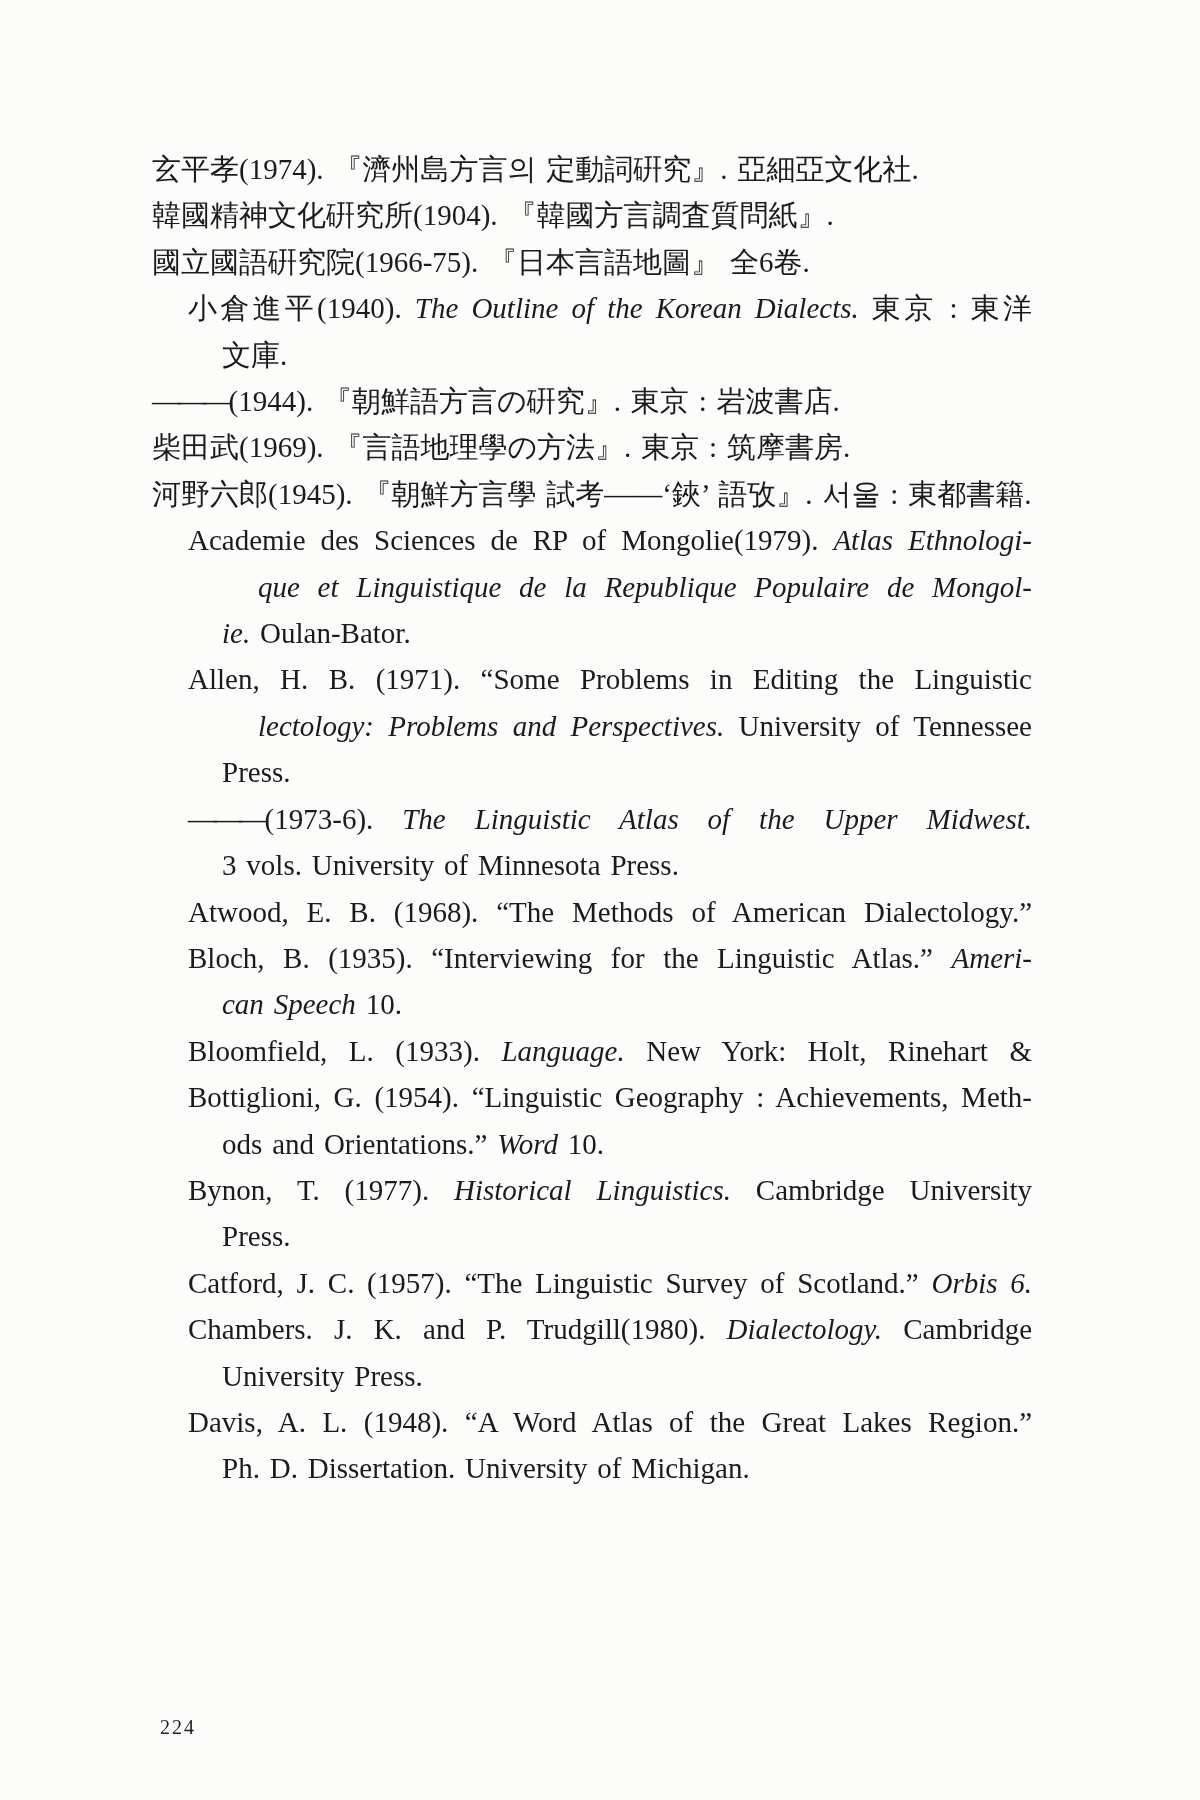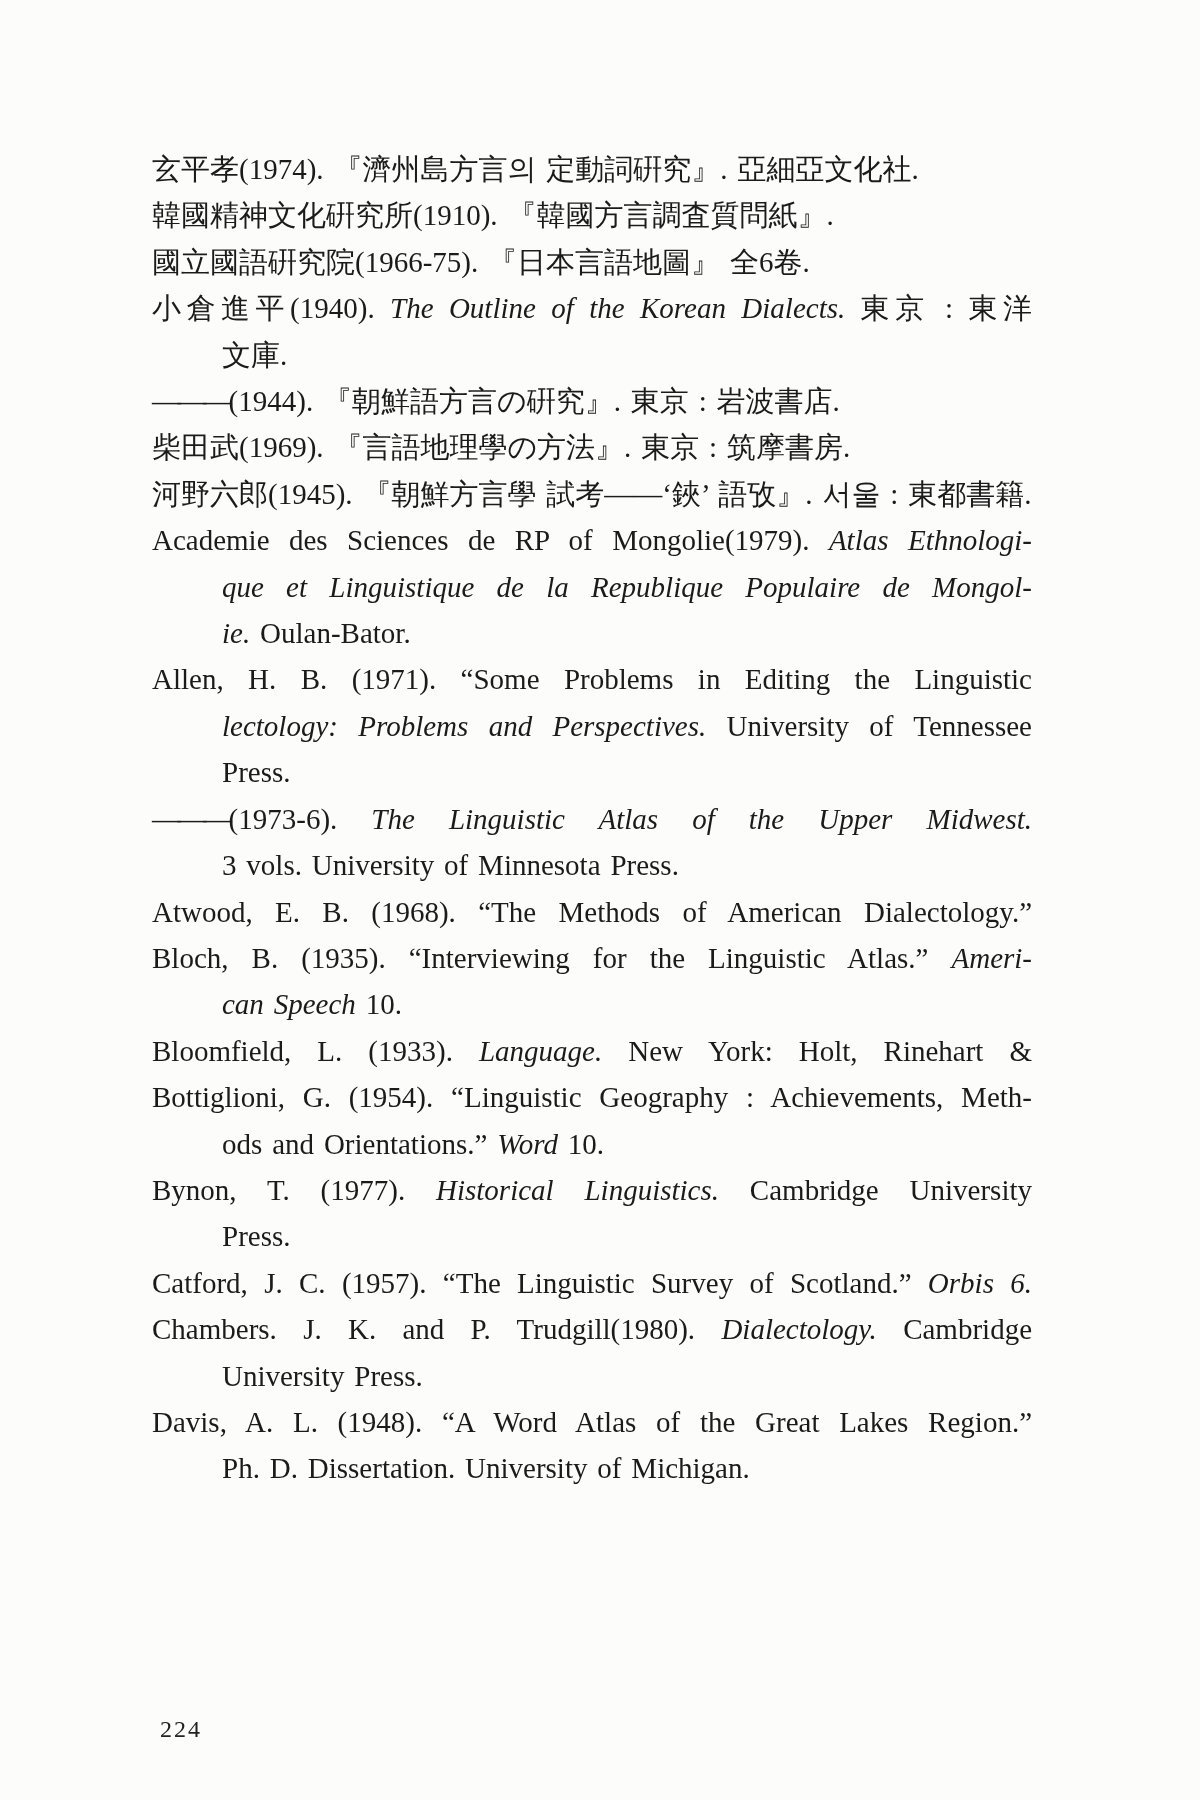--- a/index.html
+++ b/index.html
@@ -25,47 +25,48 @@
     line-height: 46.4px;
     word-spacing: 0.09em;
   }
   .line {
     text-align: left;
     min-height: 46.4px;
   }
   .line.justify {
     text-align: justify;
     text-align-last: justify;
+    margin-left: 36px;
   }
   .line.cont {
     padding-left: 70px;
   }
   .it {
     font-style: italic;
     text-align: center;
   }
   .dash {
     letter-spacing: -0.12em;
   }
   .pagenum {
     position: absolute;
     left: 160px;
     top: 1716px;
-    font-size: 24px;
+    font-size: 20px;
     letter-spacing: 2px;
     color: #222222;
   }
 </style>
 </head>
 <body>
 
 <div class="page">
   <div class="textblock">
       <div class="line"><span>玄平孝(1974). 『濟州島方言의 定動詞硏究』. 亞細亞文化社.</span></div>
-      <div class="line"><span>韓國精神文化硏究所(1910). 『韓國方言調査質問紙』.</span></div>
+      <div class="line"><span>韓國精神文化硏究所(1904). 『韓國方言調査質問紙』.</span></div>
       <div class="line"><span>國立國語硏究院(1966-75). 『日本言語地圖』 全6卷.</span></div>
       <div class="line justify"><span>小倉進平(1940). </span><span class="it">The Outline of the Korean Dialects.</span><span> 東京 : 東洋</span></div>
       <div class="line cont"><span>文庫.</span></div>
       <div class="line"><span class="dash">———</span><span>(1944). 『朝鮮語方言の硏究』. 東京 : 岩波書店.</span></div>
       <div class="line"><span>柴田武(1969). 『言語地理學の方法』. 東京 : 筑摩書房.</span></div>
       <div class="line"><span>河野六郎(1945). 『朝鮮方言學 試考——‘鋏’ 語攷』. 서울 : 東都書籍.</span></div>
       <div class="line justify"><span>Academie des Sciences de RP of Mongolie(1979). </span><span class="it">Atlas Ethnologi-</span></div>
       <div class="line cont justify"><span class="it">que et Linguistique de la Republique Populaire de Mongol-</span></div>
       <div class="line cont"><span class="it">ie.</span><span> Oulan-Bator.</span></div>
       <div class="line justify"><span>Allen, H. B. (1971). “Some Problems in Editing the Linguistic</span></div>

